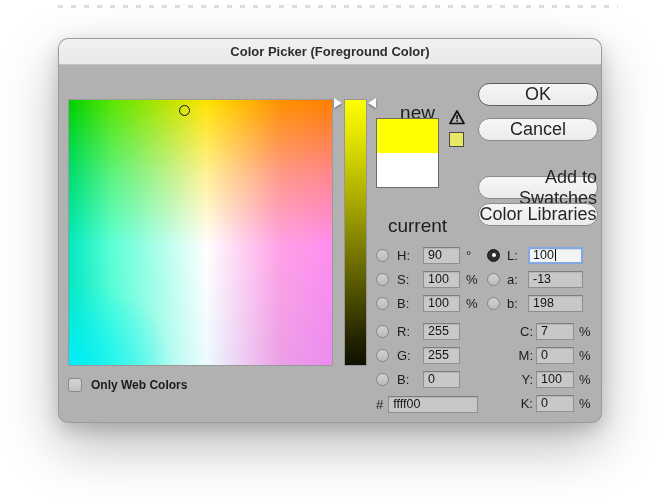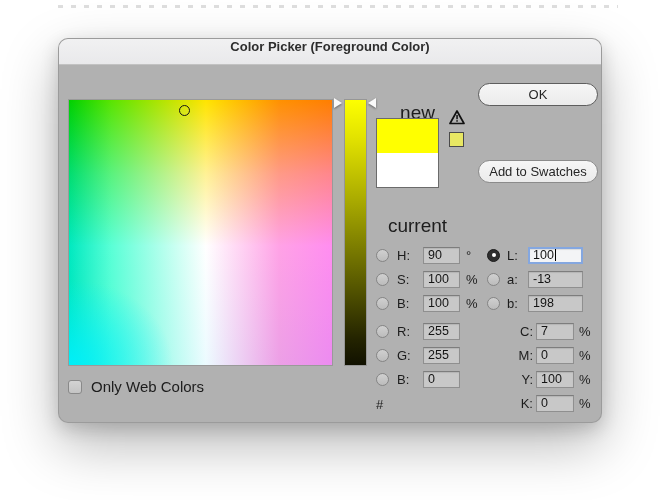--- a/index.html
+++ b/index.html
@@ -26,21 +26,21 @@
     background:#b1b1b1;
     border-radius:10px;
     border:1px solid rgba(0,0,0,.12);
     box-shadow:0 22px 55px rgba(0,0,0,.28), 0 6px 18px rgba(0,0,0,.16);
   }
   .titlebar {
     position:absolute; left:0; top:0; right:0; height:26px;
     background:linear-gradient(#f1f1f2,#e9e9eb);
     border-bottom:1px solid #c2c2c2;
     border-radius:9px 9px 0 0;
-    display:flex; justify-content:center;
+    display:flex; align-items:center; justify-content:center;
     font-size:13px; font-weight:700; color:#2d2d2d;
   }
 
   
   .color-field {
     position:absolute; left:9px; top:60px; width:265px; height:267px;
     border:1px solid #9a9a9a;
     background:
       radial-gradient(ellipse 55% 45% at 0% 100%, rgba(0,240,255,.9) 0%, rgba(0,240,255,0) 72%),
       linear-gradient(180deg, #ffe400 0%, #fff296 28%, #ffffff 55%, #ecfbff 100%),
@@ -82,25 +82,25 @@
     border:1px solid #4a4a4a; cursor:pointer;
   }
 
   
   .btn {
     position:absolute; left:419px; width:120px; height:23px;
     border-radius:11.5px;
     background:linear-gradient(#f6f6f6,#ebebeb);
     border:1px solid #8b8b8b;
     display:flex; align-items:center; justify-content:center;
-    font-size:13px; color:#262626; cursor:pointer;
+    font-size:18px; color:#262626; cursor:pointer;
   }
   .btn.ok        { top:44px;  border:1.5px solid #5e5e5e; }
   .btn.cancel    { top:79px; }
-  .btn.add       { top:121px; }
+  .btn.add       { top:137px;text-align:right; }
   .btn.libraries { top:164px; }
 
   
   .row { position:absolute; height:18px; display:flex; align-items:center; }
   .radio {
     width:13px; height:13px; border-radius:50%;
     background:linear-gradient(#d0d0d0,#bcbcbc);
     border:1px solid #858585; margin-right:8px; position:relative; cursor:pointer;
     flex:0 0 auto;
   }
@@ -145,21 +145,21 @@
   .row.hex .lbl { margin-right:5px; }
   .row.hex .num-field { width:90px; }
 
   
   .checkbox-row { position:absolute; left:9px; top:339px; display:flex; align-items:center; }
   .checkbox {
     width:14px; height:14px; border-radius:3px;
     background:linear-gradient(#d3d3d3,#c4c4c4);
     border:1px solid #898989; margin-right:9px; cursor:pointer;
   }
-  .checkbox-label { font-size:15px; color:#1c1c1c; }
+  .checkbox-label { font-size:12px; color:#1c1c1c;font-weight:bold; }
 </style>
 </head>
 <body>
 
 <div class="edge-dashes"></div>
 
 <div class="dialog">
 
   <div class="titlebar">
     <span>Color Picker (Foreground Color)</span>
@@ -183,21 +183,23 @@
   <div class="warning-icon">
     <svg width="16" height="15" viewBox="0 0 16 15">
       <path d="M8 1 L15 13.5 H1 Z" fill="none" stroke="#111" stroke-width="1.7" stroke-linejoin="round"></path>
       <rect x="7.3" y="5" width="1.5" height="4.2" fill="#111"></rect>
       <rect x="7.3" y="10.2" width="1.5" height="1.5" fill="#111"></rect>
     </svg>
   </div>
   <div class="gamut-swatch" style="background: rgb(232, 231, 99);"></div>
 
   <div class="btn ok">OK</div>
+  <div class="btn cancel">Cancel</div>
   <div class="btn add">Add to Swatches</div>
+  <div class="btn libraries">Color Libraries</div>
 
   <div class="row l-left r1">
     <div class="radio"></div>
     <div class="lbl">H:</div>
     <div class="num-field">90</div>
     <div class="unit">°</div>
   </div>
   <div class="row l-left r2">
     <div class="radio"></div>
     <div class="lbl">S:</div>
@@ -261,20 +263,21 @@
     <div class="unit">%</div>
   </div>
   <div class="row l-cmyk r7">
     <div class="lbl">K:</div>
     <div class="num-field">0</div>
     <div class="unit">%</div>
   </div>
 
   <div class="row hex">
     <div class="lbl">#</div>
+    <div class="num-field">ffff00</div>
   </div>
 
   <div class="checkbox-row">
     <div class="checkbox"></div>
     <div class="checkbox-label">Only Web Colors</div>
   </div>
 
 </div>
 
 </body></html>

